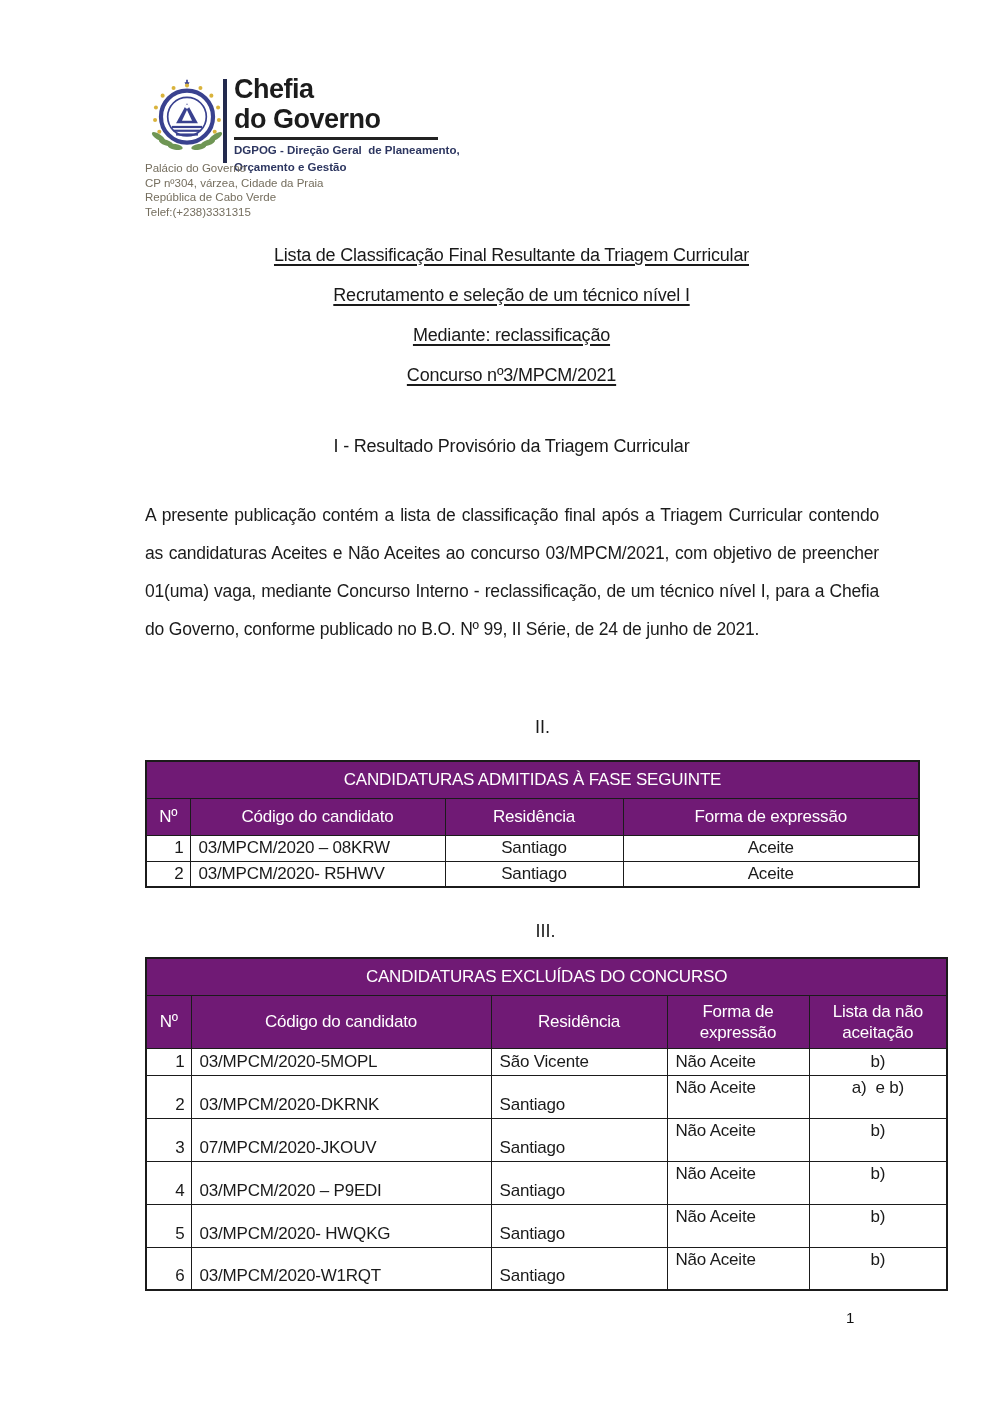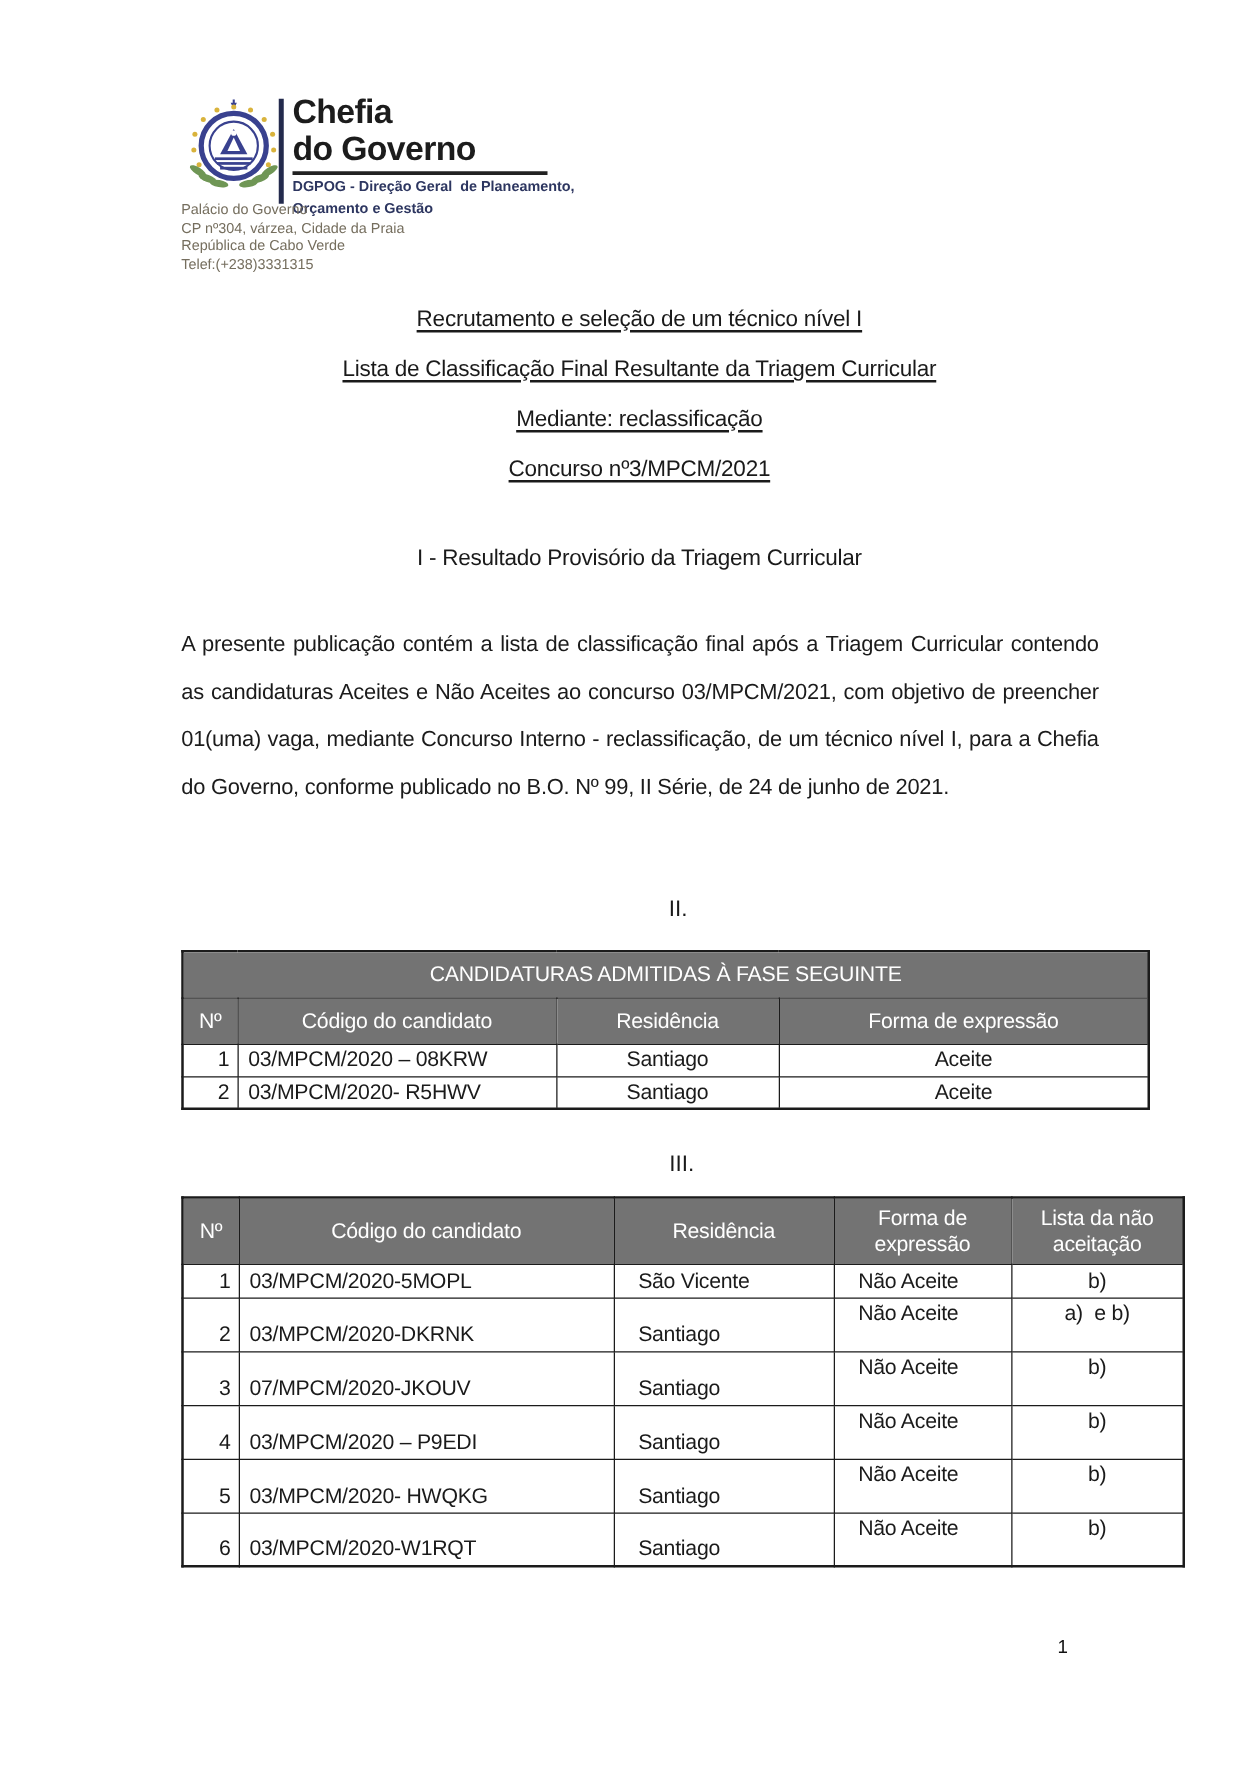--- a/index.html
+++ b/index.html
@@ -35,38 +35,38 @@
 
   
   .sec-label { position:absolute; font-size:18px; text-align:center; }
   .sec-2 { left:156px; top:717px; width:773px; }
   .sec-3 { left:145px; top:921px; width:801px; }
 
   
   table.doc-table { border-collapse:collapse; table-layout:fixed; position:absolute; left:145px; background:#fff; }
   table.doc-table td { border:1.5px solid #1b1b1b; font-size:17px; letter-spacing:-0.2px; overflow:hidden; }
   table.doc-table { border:2px solid #1b1b1b; }
-  .blue { background:#737373; color:#ffffff; }
+  .blue { background:#701a75; color:#ffffff; }
   td.banner-cell { text-align:center; height:37px; font-size:17.5px; }
   tr.head-row td { text-align:center; vertical-align:middle; }
 
   .t1 { top:760px; width:773px; }
   .t1 tr.head-row td { height:37px; }
   .t1 tr.body-row td { height:26px; }
   .t2 { top:957px; width:801px; }
   .t2 tr.head-row td { height:53px; line-height:21px; }
   .t2 tr.row-short td { height:27px; }
   .t2 tr.row-tall td { height:43px; }
   .t2 tr.row-tall td.lead { vertical-align:bottom; padding-bottom:3px; }
   .t2 tr.row-tall td.trail { vertical-align:top; padding-top:2px; }
 
   td.cell-num { text-align:right; padding-right:6px; }
   td.cell-cod { text-align:left; padding-left:8px; }
   .t1 td.cell-res, .t1 td.cell-for { text-align:center; }
-  .t2 td.cell-res, .t2 td.cell-for { text-align:left; padding-left:19px; }
+  .t2 td.cell-res, .t2 td.cell-for { text-align:left; padding-left:8px; }
   td.cell-mot { text-align:center; }
 
   
   .page-number { position:absolute; left:846px; top:1309px; font-size:15px; color:#111; }
 </style>
 </head>
 <body>
 
 <div class="page">
 
@@ -123,22 +123,22 @@
 
     <div class="address">
       <div class="addr-line">Palácio do Governo</div>
       <div class="addr-line">CP nº304, várzea, Cidade da Praia</div>
       <div class="addr-line">República de Cabo Verde</div>
       <div class="addr-line">Telef:(+238)3331315</div>
     </div>
   </header>
 
   <div class="titles">
+    <div class="title-line">Lista de Classificação Final Resultante da Triagem Curricular</div>
     <div class="title-line">Recrutamento e seleção de um técnico nível I</div>
-    <div class="title-line">Lista de Classificação Final Resultante da Triagem Curricular</div>
     <div class="title-line">Mediante: reclassificação</div>
     <div class="title-line">Concurso nº3/MPCM/2021</div>
   </div>
 
   <div class="section-heading">I - Resultado Provisório da Triagem Curricular</div>
 
   <p class="body-paragraph">A presente publicação contém a lista de classificação final após a Triagem Curricular contendo as candidaturas Aceites e Não Aceites ao concurso 03/MPCM/2021, com objetivo de preencher 01(uma) vaga, mediante Concurso Interno - reclassificação, de um técnico nível I, para a Chefia do Governo, conforme publicado no B.O. Nº 99, II Série, de 24 de junho de 2021.</p>
 
   <div class="sec-label sec-2">II.</div>
 
@@ -178,20 +178,23 @@
 
   <table class="doc-table t2">
     <colgroup>
         <col style="width:45px">
         <col style="width:300px">
         <col style="width:176px">
         <col style="width:142px">
         <col style="width:138px">
       </colgroup>
     <tbody>
+        <tr>
+      <td colspan="5" class="blue banner-cell">CANDIDATURAS EXCLUÍDAS DO CONCURSO</td>
+    </tr>
     <tr class="head-row">
       <td class="blue">Nº</td>
       <td class="blue">Código do candidato</td>
       <td class="blue">Residência</td>
       <td class="blue">Forma de expressão</td>
       <td class="blue">Lista da não aceitação</td>
     </tr>
     <tr class="row-short">
       <td class="cell-num lead">1</td>
       <td class="cell-cod lead">03/MPCM/2020-5MOPL</td>

